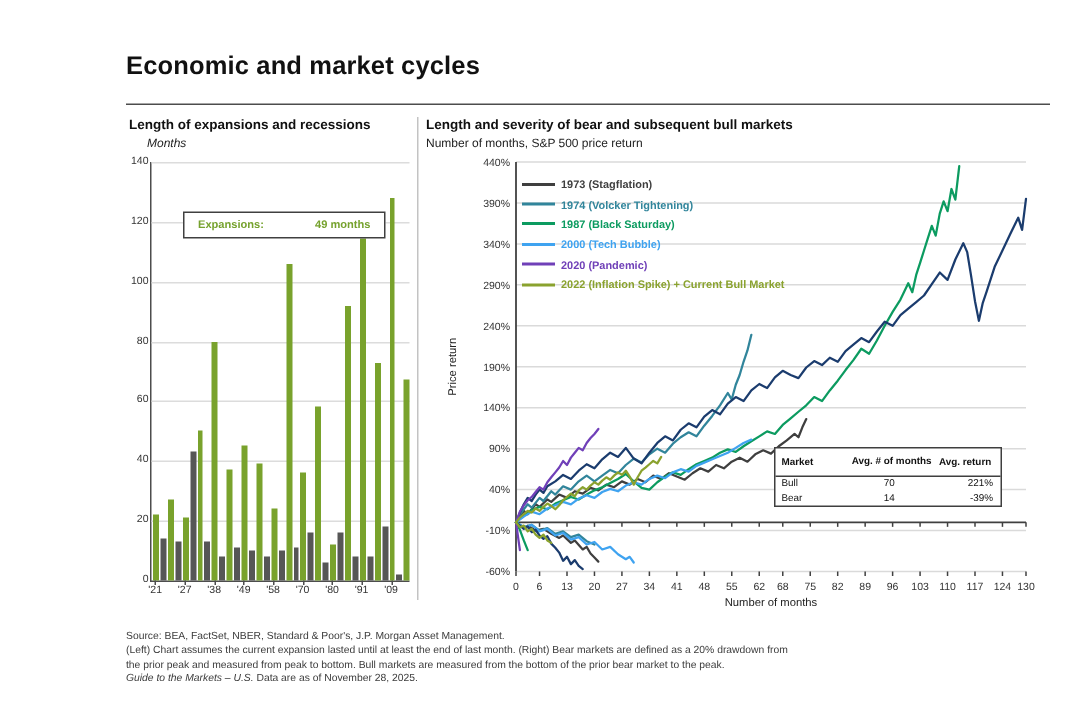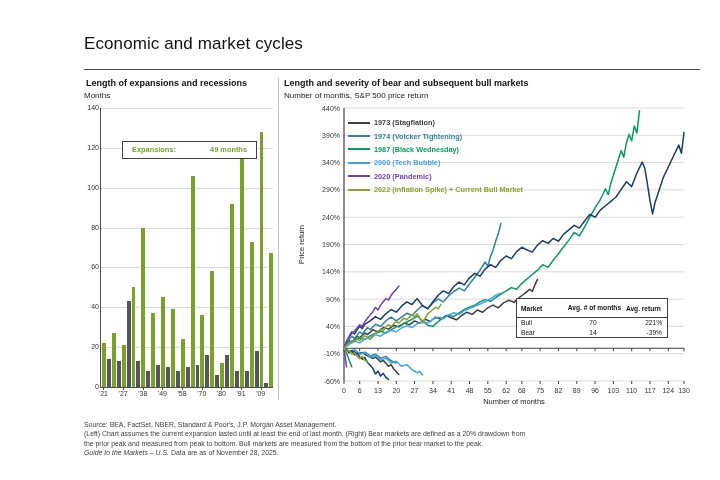--- a/index.html
+++ b/index.html
@@ -1,29 +1,29 @@
 <!DOCTYPE html>
 <html><head>
 <meta charset="utf-8">
 <style>
   html,body{margin:0;padding:0;background:#fff;}
   #page{position:relative;width:720px;height:480px;background:#ffffff;overflow:hidden;
         font-family:"Liberation Sans","DejaVu Sans",sans-serif;color:#1a1a1a;}
   .abs{position:absolute;}
-  #page-title{left:84px;top:34px;font-size:17px;font-weight:normal;letter-spacing:.1px;color:#111;}
+  #page-title{left:84px;top:34px;font-size:17px;font-weight:bold;letter-spacing:.1px;color:#111;}
   #title-rule{left:84px;top:69px;width:616px;height:0;border-top:1px solid #4d4d4d;}
   #panel-divider{left:278px;top:78px;width:0;height:322px;border-left:1px solid #c3c3c3;}
 
   .chart-title{font-size:9px;font-weight:bold;color:#111;white-space:nowrap;}
   .chart-sub{font-size:8px;color:#222;white-space:nowrap;}
 
   
   #left-panel{left:84px;top:76px;width:194px;height:334px;}
   #left-title{left:2px;top:2px;}
-  #left-sub{left:0;top:15px;}
+  #left-sub{left:14px;top:15px;font-style:italic;}
   #left-plot{left:16px;top:32px;width:172px;height:279px;border-left:1px solid #4d4d4d;border-bottom:1px solid #4d4d4d;}
   .lgrid{position:absolute;left:0;width:100%;height:0;border-top:1px solid #dcdcdc;}
   .lylab{position:absolute;right:174px;width:30px;text-align:right;font-size:7px;color:#333;}
   #left-bars{position:absolute;left:1px;right:0;top:0;bottom:0;display:flex;align-items:flex-end;gap:1px;}
   .bar{flex:1 1 0;}
   .lxlab{position:absolute;transform:translateX(-50%);font-size:7px;color:#333;top:282px;}
   .lxtick{position:absolute;width:0;height:3px;border-left:1px solid #4d4d4d;top:279px;}
   #left-legend{position:absolute;left:21px;top:33px;width:133px;background:#fff;border:1.5px solid #404040;z-index:5;}
   #left-legend .hdr{font-size:7.4px;font-weight:bold;text-align:center;color:#111;padding:3px 2px;border-bottom:1.5px solid #404040;}
   #left-legend .row{display:flex;justify-content:space-between;font-size:7.4px;font-weight:bold;padding:3px 9px 1px 9px;}
@@ -252,21 +252,21 @@
         <div class="rleg">
           <div class="sw" style="background: rgb(63, 63, 63);"></div>
           <div class="lb" style="color: rgb(63, 63, 63);">1973 (Stagflation)</div>
         </div>
         <div class="rleg">
           <div class="sw" style="background: rgb(49, 133, 155);"></div>
           <div class="lb" style="color: rgb(49, 133, 155);">1974 (Volcker Tightening)</div>
         </div>
         <div class="rleg">
           <div class="sw" style="background: rgb(12, 155, 96);"></div>
-          <div class="lb" style="color: rgb(12, 155, 96);">1987 (Black Wednesday)</div>
+          <div class="lb" style="color: rgb(12, 155, 96);">1987 (Black Saturday)</div>
         </div>
         <div class="rleg">
           <div class="sw" style="background: rgb(63, 163, 240);"></div>
           <div class="lb" style="color: rgb(63, 163, 240);">2000 (Tech Bubble)</div>
         </div>
         <div class="rleg">
           <div class="sw" style="background: rgb(112, 64, 184);"></div>
           <div class="lb" style="color: rgb(112, 64, 184);">2020 (Pandemic)</div>
         </div>
         <div class="rleg">

